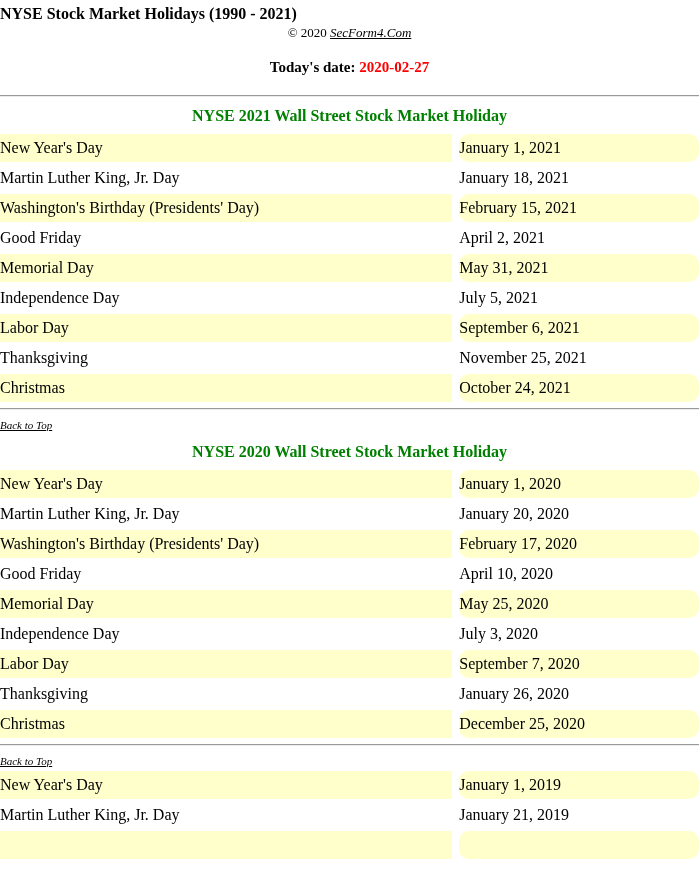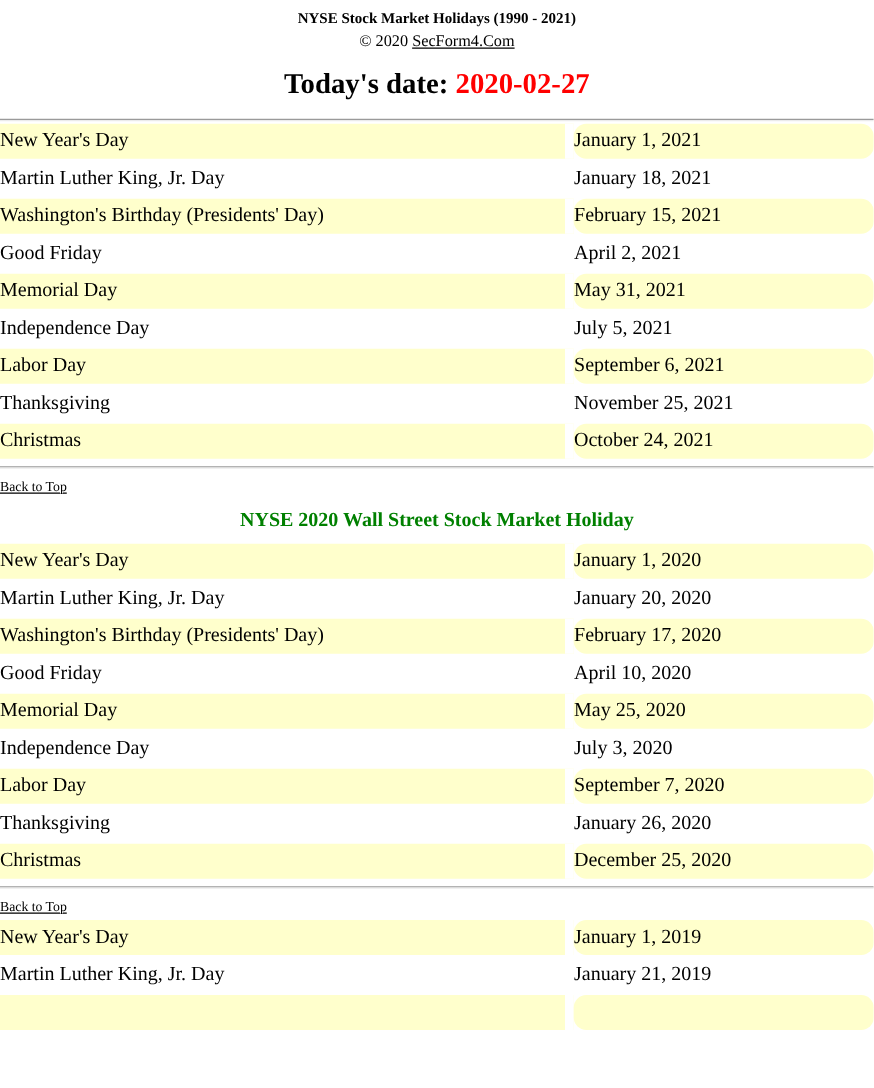--- a/index.html
+++ b/index.html
@@ -8,37 +8,37 @@
     background: #ffffff;
     font-family: "Liberation Serif", "DejaVu Serif", serif;
     color: #000000;
   }
   body {
     width: 699px; height: 870px;
     overflow: hidden;
   }
   .page-title {
     margin: 5px 0 0;
-    font-size: 12px; font-weight: bold;
+    font-size: 16px; font-weight: bold;
     line-height: 18px;
-    text-align: center;
   }
   .copyright {
     margin: 2px 0 0;
     font-size: 13px; line-height: 15px;
     text-align: center;
   }
   .copyright a, .back-to-top-row a {
     color: #000000;
     text-decoration: underline;
     cursor: pointer;
+    font-style: italic;
   }
   .today-line {
     margin: 15px 0 16px;
-    font-size: 23px; font-weight: bold;
+    font-size: 15px; font-weight: bold;
     line-height: 24px;
     text-align: center;
   }
   .today-line .today-value { color: #FF0000; }
   hr.divider {
     border: none;
     border-top: 1px solid #9a9a9a;
     border-bottom: 1px solid #ebebeb;
     height: 0;
     margin: 16px 0 0;
@@ -85,20 +85,21 @@
 
 <div class="page-title">NYSE Stock Market Holidays (1990 - 2021)</div>
 
 <div class="copyright"><span>© 2020 </span><a href="#">SecForm4.Com</a></div>
 
 <div class="today-line"><span>Today's date: </span><span class="today-value">2020-02-27</span></div>
 
 <hr class="divider">
 
 <section>
+  <div class="table-heading">NYSE 2021 Wall Street Stock Market Holiday</div>
   <table class="holiday-table">
     <tbody>
         <tr>
       <td class="holiday-name-cell">New Year's Day</td>
       <td class="holiday-date-cell">January 1, 2021</td>
     </tr>
     <tr>
       <td class="holiday-name-cell">Martin Luther King, Jr. Day</td>
       <td class="holiday-date-cell">January 18, 2021</td>
     </tr>

